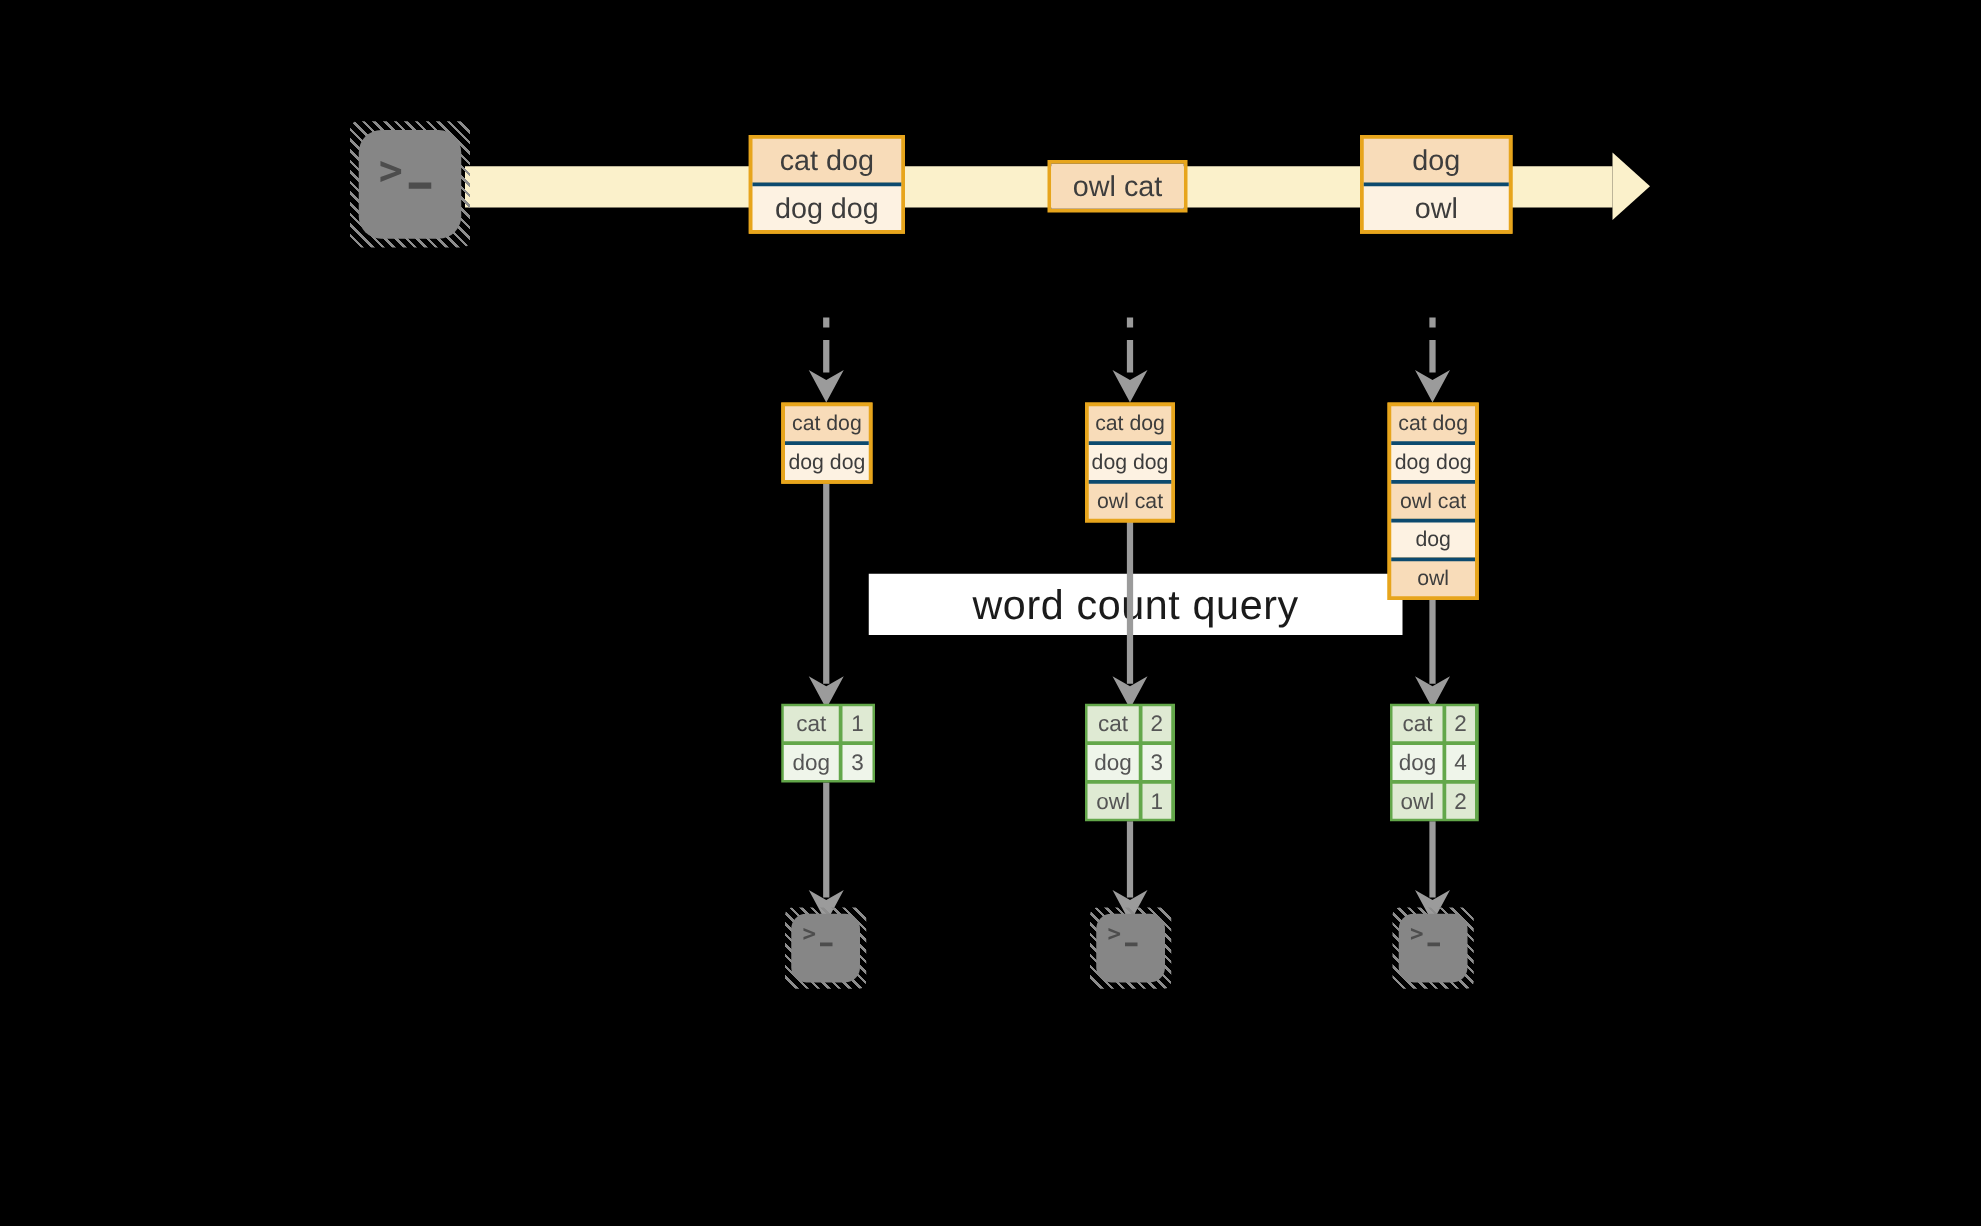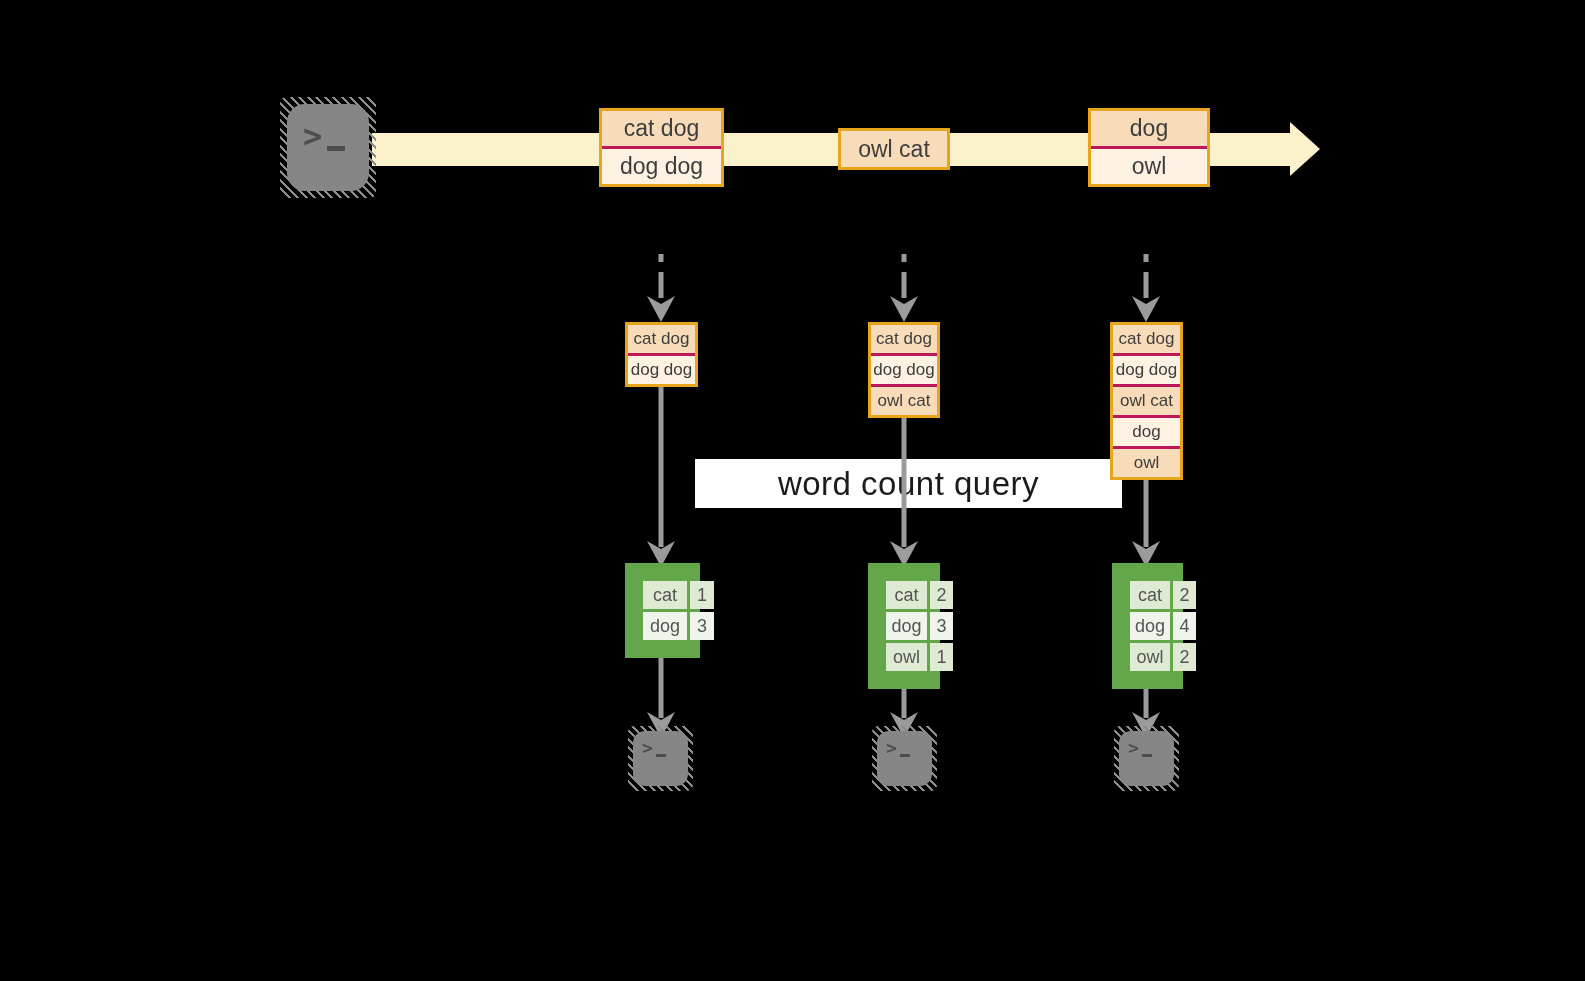--- a/index.html
+++ b/index.html
@@ -7,33 +7,33 @@
   .canvas{position:relative;width:1585px;height:981px;background:#000000;overflow:hidden;}
   .abs{position:absolute;box-sizing:border-box;}
 
   
   .stream-band{background:#FBF1CB;z-index:0;}
   .stream-head{width:0;height:0;border-top:27px solid transparent;border-bottom:27px solid transparent;border-left:30px solid #FBF1CB;z-index:0;}
 
   
   .obox{border:3px solid #E7A51C;z-index:3;background:#E7A51C;}
   .orow{display:flex;align-items:center;justify-content:center;color:#3d3d3d;}
-  .orow + .orow{border-top:3px solid #be185d;}
+  .orow + .orow{border-top:3px solid #0c4a6e;}
   .batch .orow{font-size:23px;height:35px;}
   .batch2 .orow{height:36px;}
   .state .orow{font-size:17px;height:28px;}
   .ofill-dark{background:#F8DCB9;}
   .ofill-light{background:#FDF2E2;}
 
   
   .query-band{background:#FFFFFF;z-index:1;display:flex;align-items:center;justify-content:center;}
   .query-band span{font-size:33px;color:#1B1B1B;letter-spacing:0.5px;}
 
   
-  .count-table{display:grid;gap:3px;padding:18px;background:#63A74A;z-index:3;}
+  .count-table{display:grid;gap:3px;padding:2px;background:#63A74A;z-index:3;}
   .cell{display:flex;align-items:center;justify-content:center;font-size:18px;color:#555555;height:28px;}
   .gfill-dark{background:#DFEAD3;}
   .gfill-light{background:#EFF5EA;}
 
   
   .arrow-svg{z-index:2;overflow:visible;}
 
   
   .term-icon{z-index:4;}
   .term-hatch{position:absolute;inset:0;background:repeating-linear-gradient(45deg,#8d8d8d 0 2px,transparent 2px 6px);border-radius:6px;}

